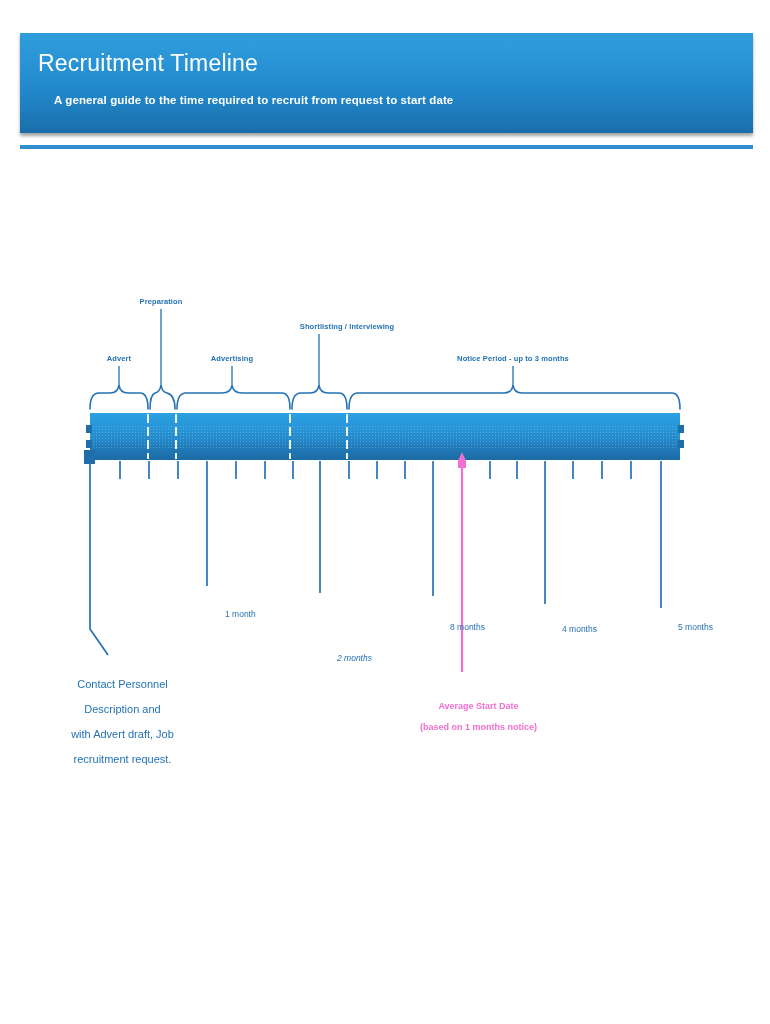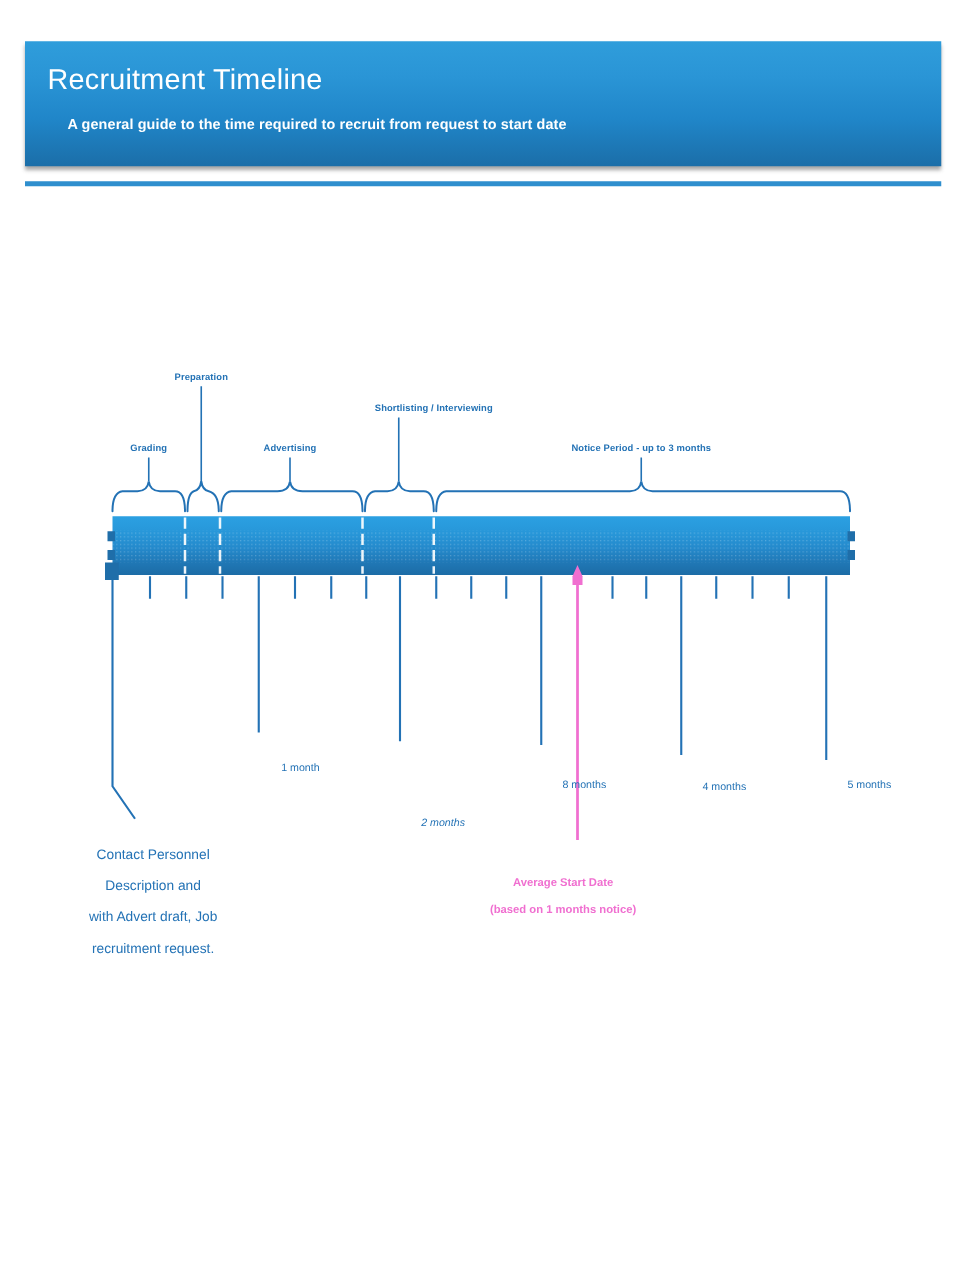--- a/index.html
+++ b/index.html
@@ -47,21 +47,21 @@
     position:absolute;font-size:8.5px;color:#2372b5;white-space:nowrap;margin-left:32px;
   }
 
   .callout{
     position:absolute;left:40px;top:672px;width:165px;
     text-align:center;font-size:11px;line-height:25px;color:#2372b5;
   }
   .callout div{white-space:nowrap;}
 
   .pink-note{
-    position:absolute;left:368px;top:696px;width:165px;
+    position:absolute;left:396px;top:696px;width:165px;
     text-align:center;font-size:9px;line-height:21px;color:#f06fd0;
     font-weight:bold;
   }
   .pink-note div{white-space:nowrap;}
 </style>
 </head>
 <body>
 
 <div id="page">
 
@@ -155,21 +155,21 @@
     <g stroke="#2372b5" stroke-width="1.7" fill="none">
       <path d="M90,464 L90,629 L108,655"></path>
     </g>
 
     <g>
       <path d="M462,452 L466,461 L466,468 L458,468 L458,461 Z" fill="#f06fd0"></path>
       <line x1="462" y1="462" x2="462" y2="672" stroke="#f06fd0" stroke-width="2.2"></line>
     </g>
   </svg>
 
-  <div class="lbl center" style="left:119px;top:354px;">Grading</div>
+  <div class="lbl center" style="left:119px;top:354px;">Advert</div>
   <div class="lbl center" style="left:161px;top:297px;">Preparation</div>
   <div class="lbl center" style="left:232px;top:354px;">Advertising</div>
   <div class="lbl center" style="left:319px;top:322px;margin-left:28px;">Shortlisting / Interviewing</div>
   <div class="lbl center" style="left:513px;top:354px;">Notice Period - up to 3 months</div>
 
   <div class="monthlbl" style="left:193px;top:609px;">1 month</div>
   <div class="monthlbl" style="left:305px;top:653px;font-style:italic;">2 months</div>
   <div class="monthlbl" style="left:418px;top:622px;">8 months</div>
   <div class="monthlbl" style="left:530px;top:624px;">4 months</div>
   <div class="monthlbl" style="left:646px;top:622px;">5 months</div>

